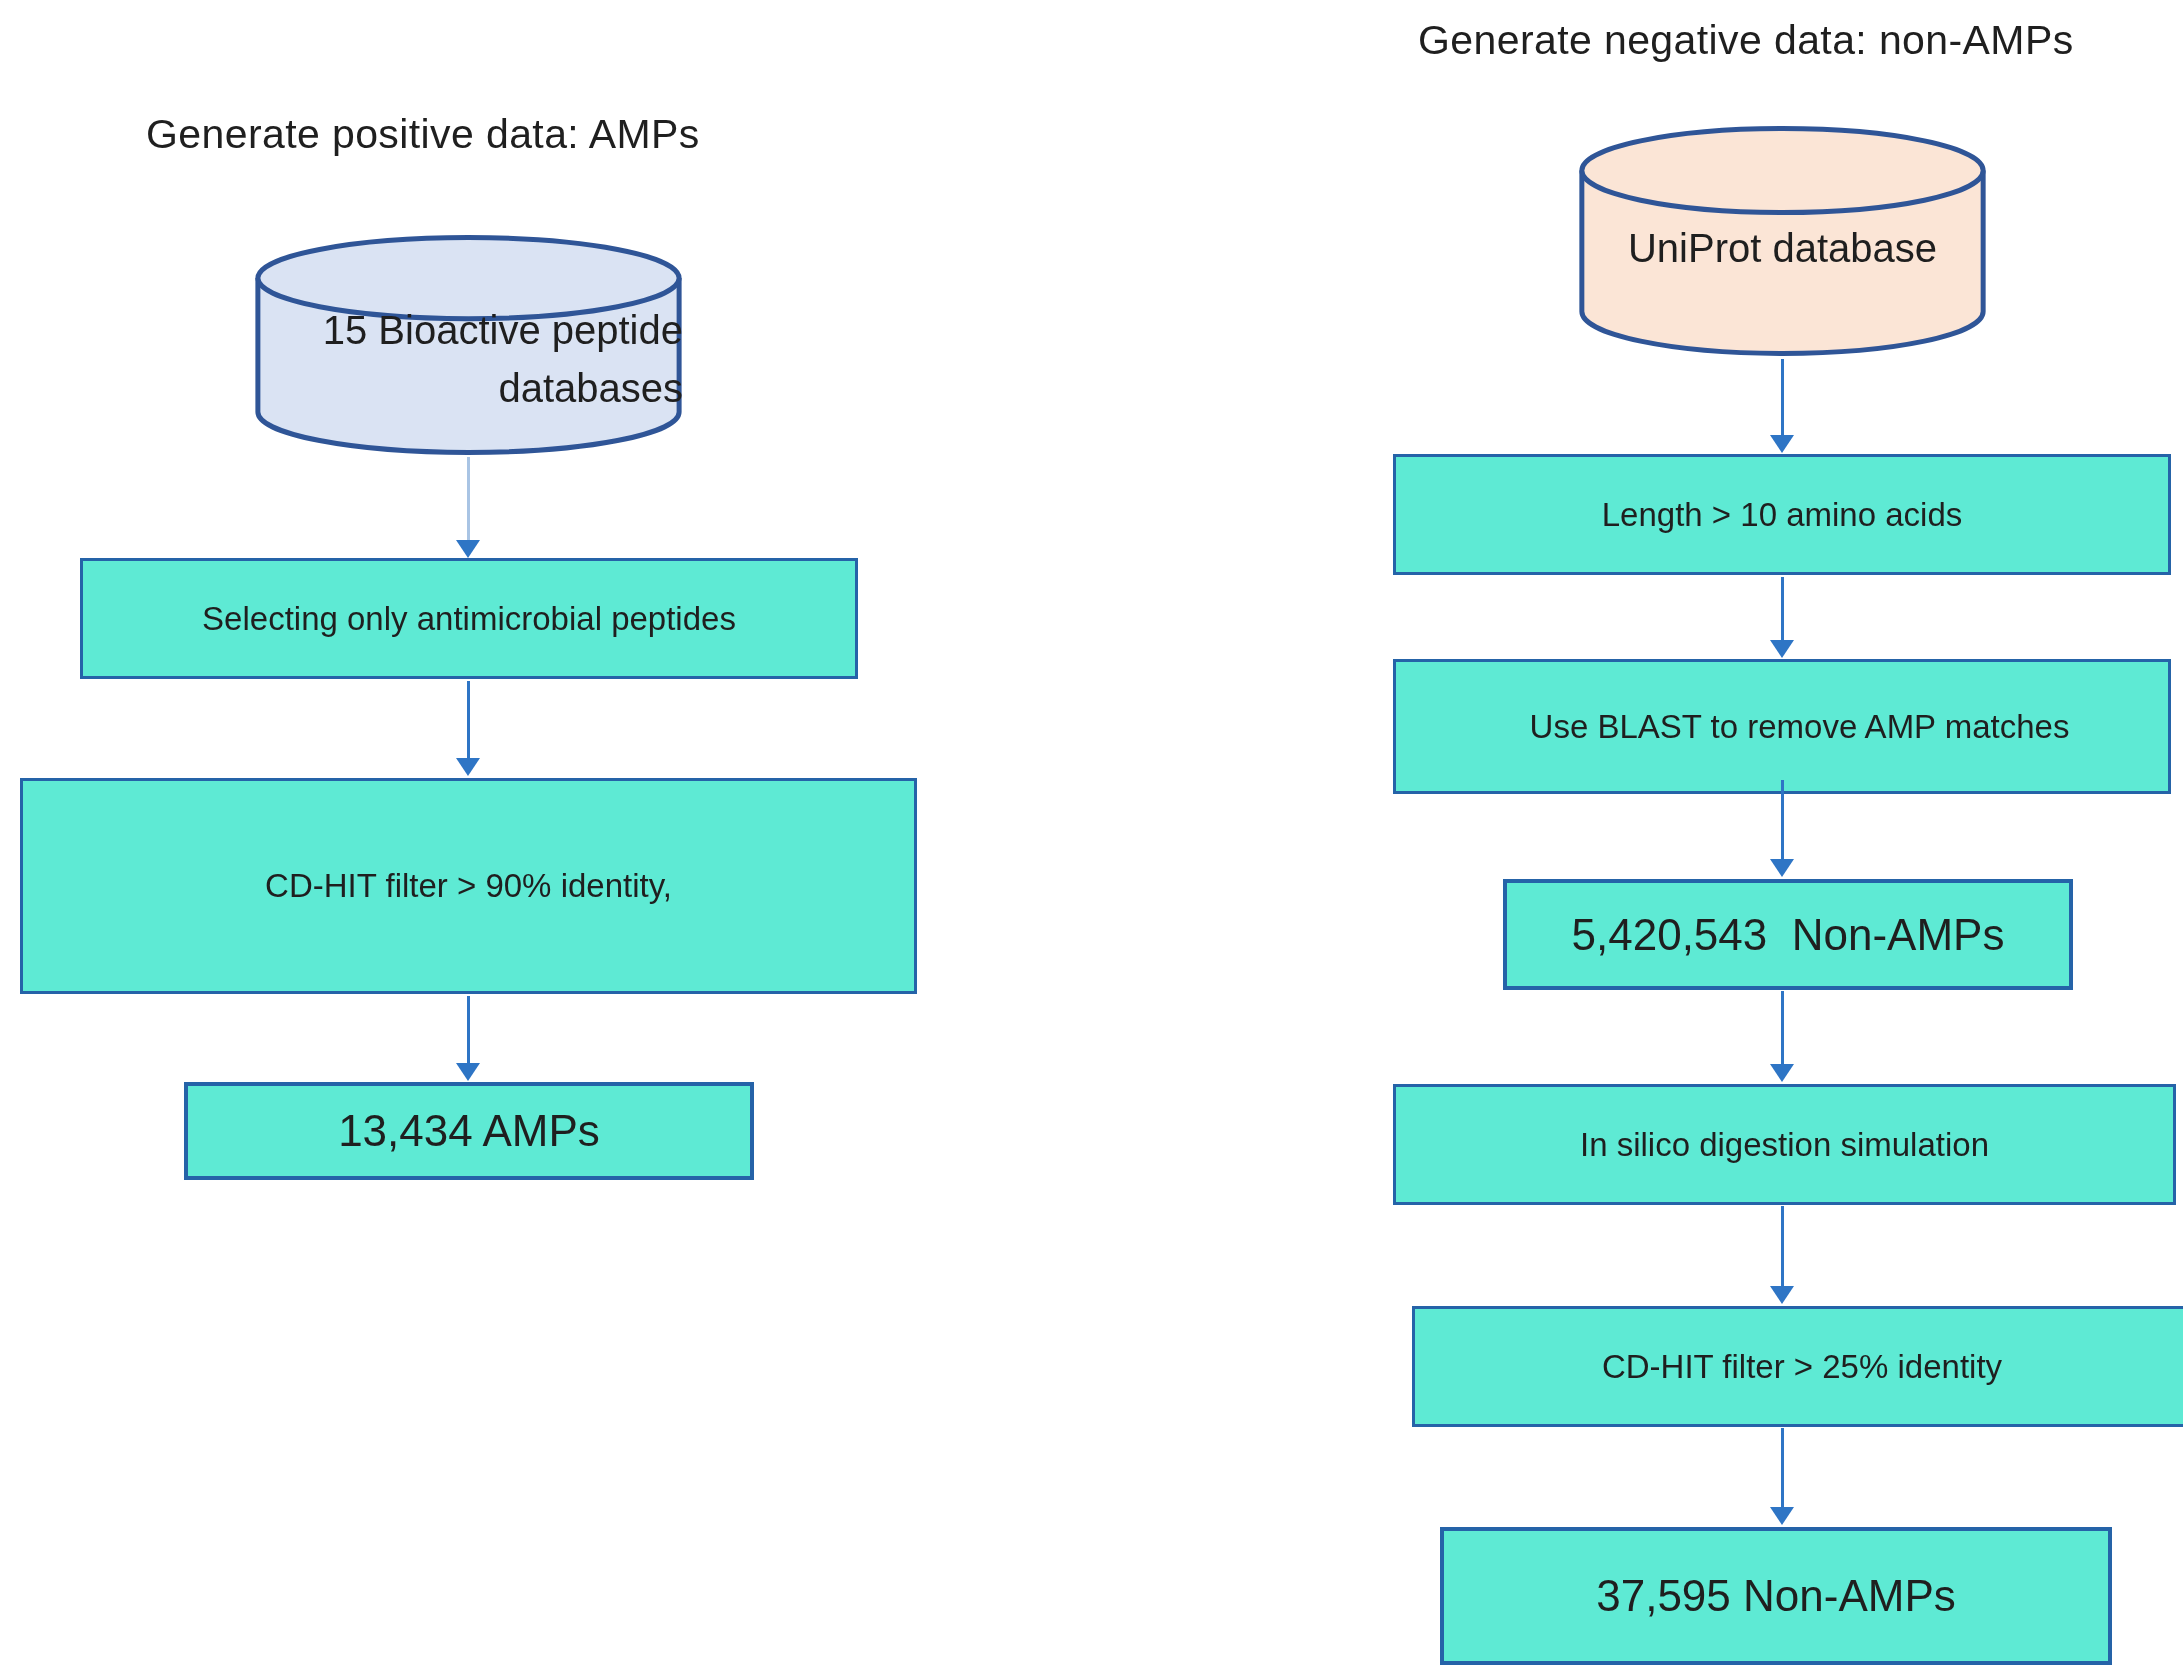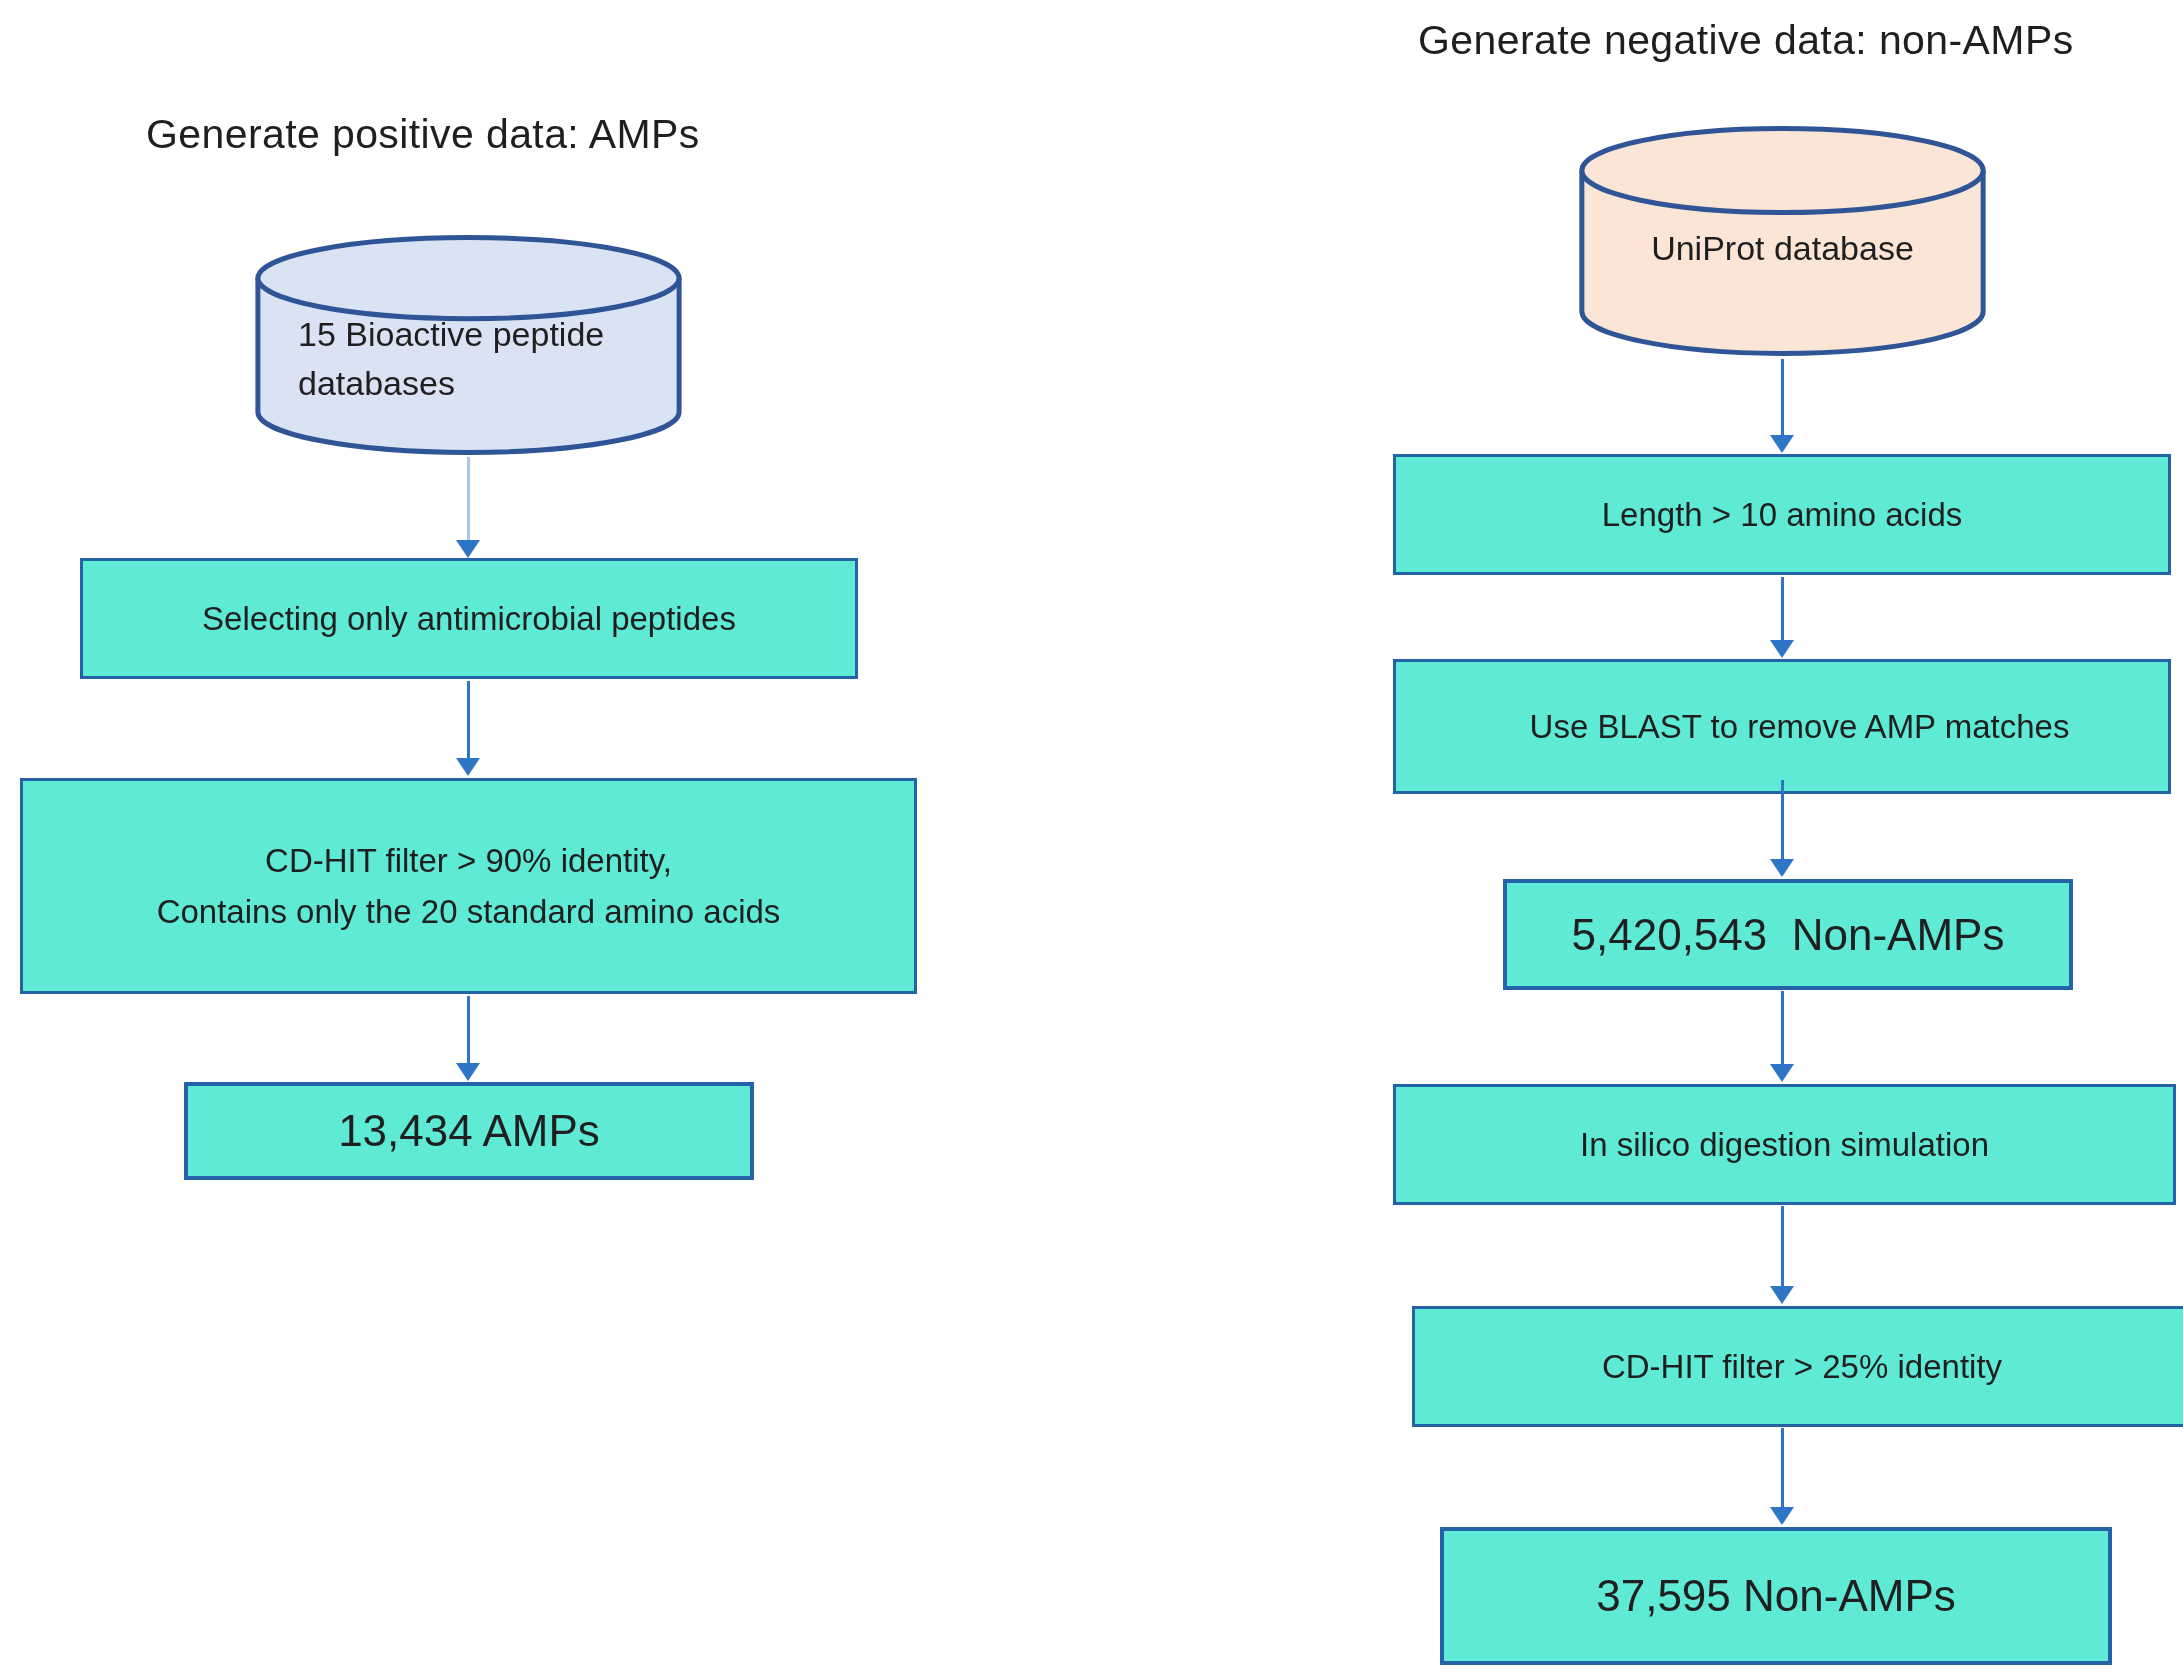--- a/index.html
+++ b/index.html
@@ -20,23 +20,23 @@
     white-space: nowrap;
   }
   .cyl { position: absolute; }
   .cyl svg { display: block; }
   .cyl .cyl-label {
     position: absolute;
     left: 0; right: 0; top: 0; bottom: 0;
     display: flex;
     align-items: center;
     justify-content: center;
-    text-align: left;
+    text-align: right;
     padding: 43px 43px 14.2px 43px;
-    font-size: 34px;
+    font-size: 40px;
     line-height: 1.45;
   }
   .box {
     position: absolute;
     box-sizing: border-box;
     background: #5eead4;
     border: 3.6px solid var(--box-border, #2563a8);
     display: flex;
     flex-direction: column;
     align-items: center;
@@ -99,21 +99,20 @@
       <div>Selecting only antimicrobial peptides</div>
     </div>
 
     <div class="arrow" style="left:454px; top:681px; height:95px;">
       <i class="shaft"></i>
         <i class="head"></i>
     </div>
 
     <div class="box" style="left:20px; top:778px; width:897px; height:216px; line-height:1.55;">
       <div>CD-HIT filter &gt; 90% identity,</div>
-      <div>Contains only the 20 standard amino acids</div>
     </div>
 
     <div class="arrow" style="left:454px; top:996px; height:85px;">
       <i class="shaft"></i>
         <i class="head"></i>
     </div>
 
     <div class="box num" style="left:184px; top:1082px; width:570px; height:98px;">
       <div>13,434 AMPs</div>
     </div>

